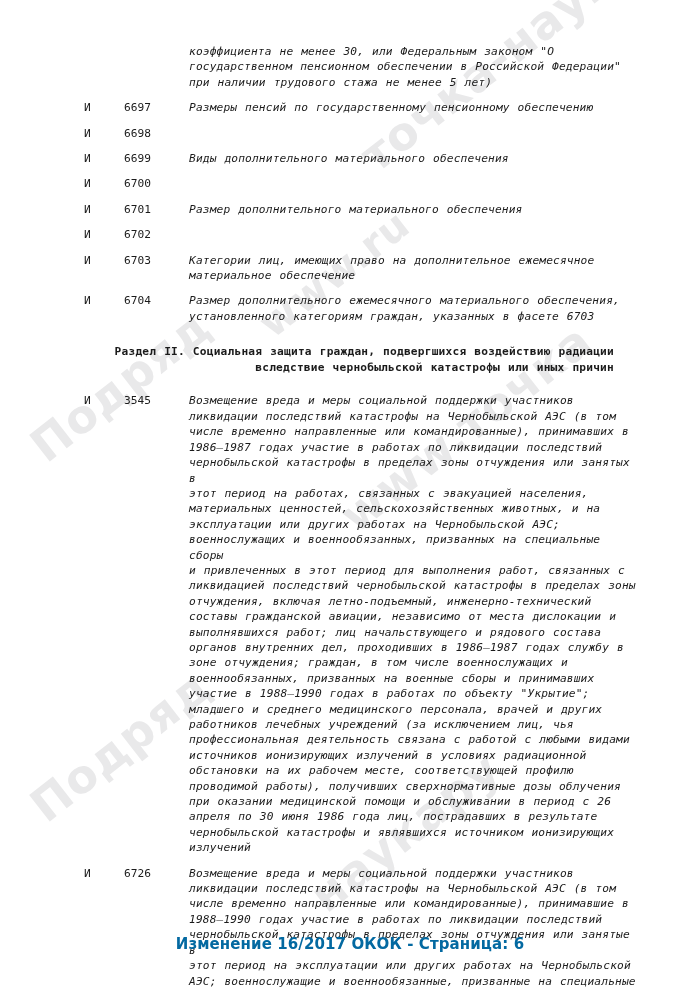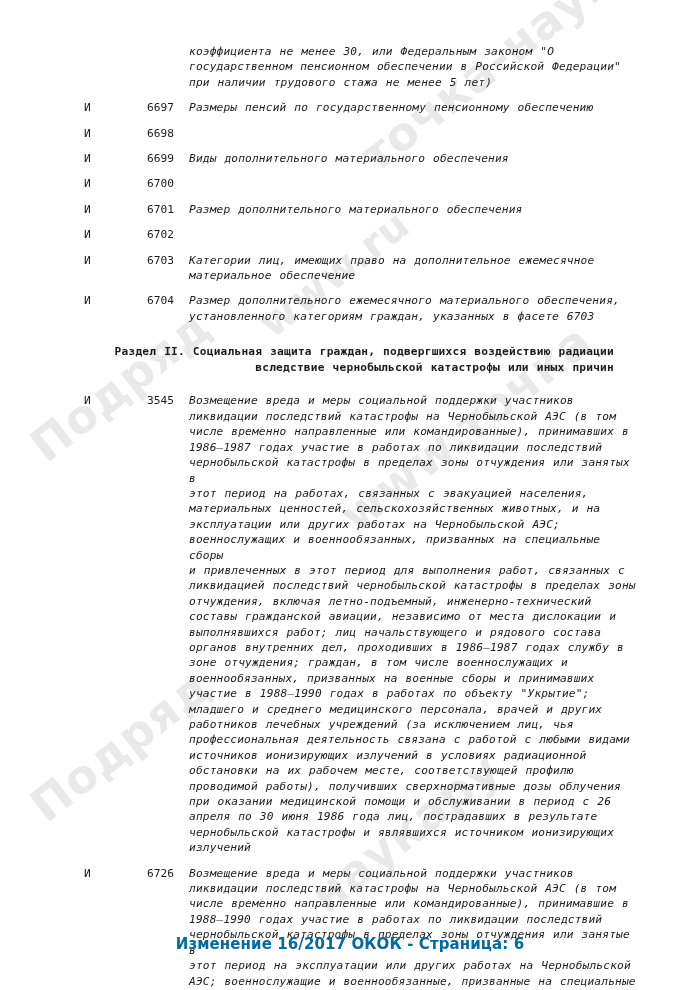--- a/index.html
+++ b/index.html
@@ -68,21 +68,20 @@
     width: 40px;
     flex: 0 0 40px;
     margin-left: 84px;
     font-size: 11.2px;
     line-height: 15.4px;
     white-space: pre;
   }
   .entry-code {
     width: 50px;
     flex: 0 0 50px;
-    text-align: right;
     font-size: 11.2px;
     line-height: 15.4px;
     white-space: pre;
   }
   .entry-text {
     flex: 1 1 auto;
     margin-left: 15px;
     margin-right: 58px;
     font-size: 11.2px;
     line-height: 15.4px;

